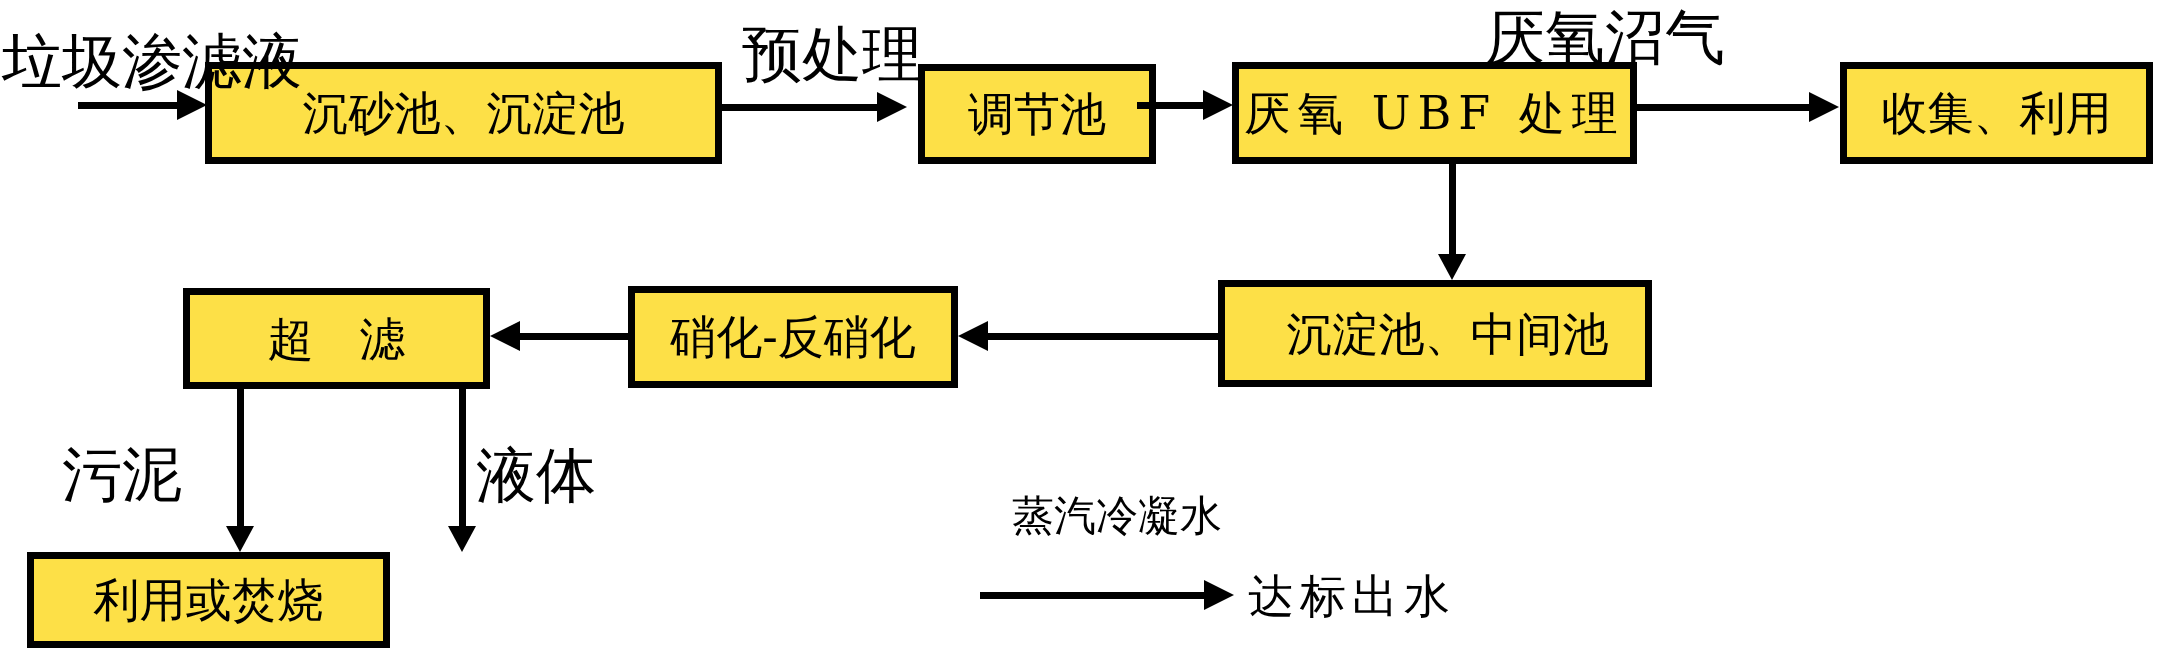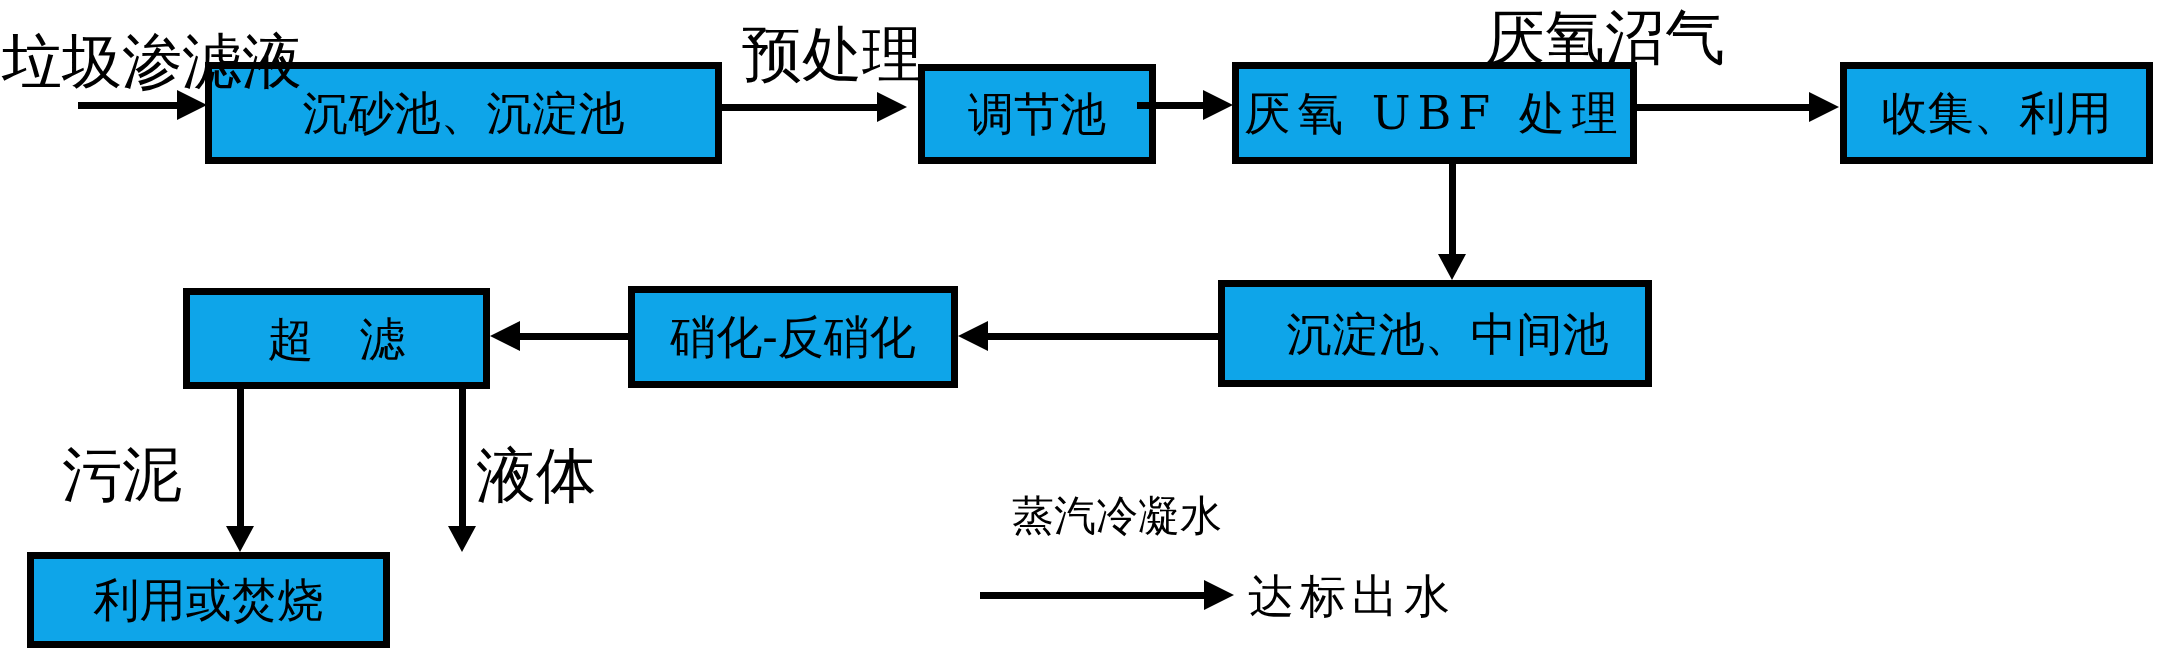--- a/index.html
+++ b/index.html
@@ -9,21 +9,21 @@
     background:#ffffff;
     color:#000;
     font-family:"DejaVu Serif","Liberation Serif",serif;
     overflow:hidden;
   }
   
   .node{
     position:absolute;
     box-sizing:border-box;
     border:7px solid #000;
-    background:#0ea5e9;
+    background:#fde047;
     display:flex;
     align-items:center;
     justify-content:center;
     font-size:46px;
     white-space:nowrap;
     line-height:1;
   }
   #node-grit          {left:205px; top:62px;  width:517px; height:102px;}
   #node-regulation    {left:918px; top:64px;  width:238px; height:100px;}
   #node-ubf           {left:1232px;top:62px;  width:405px; height:102px; letter-spacing:7px;}

